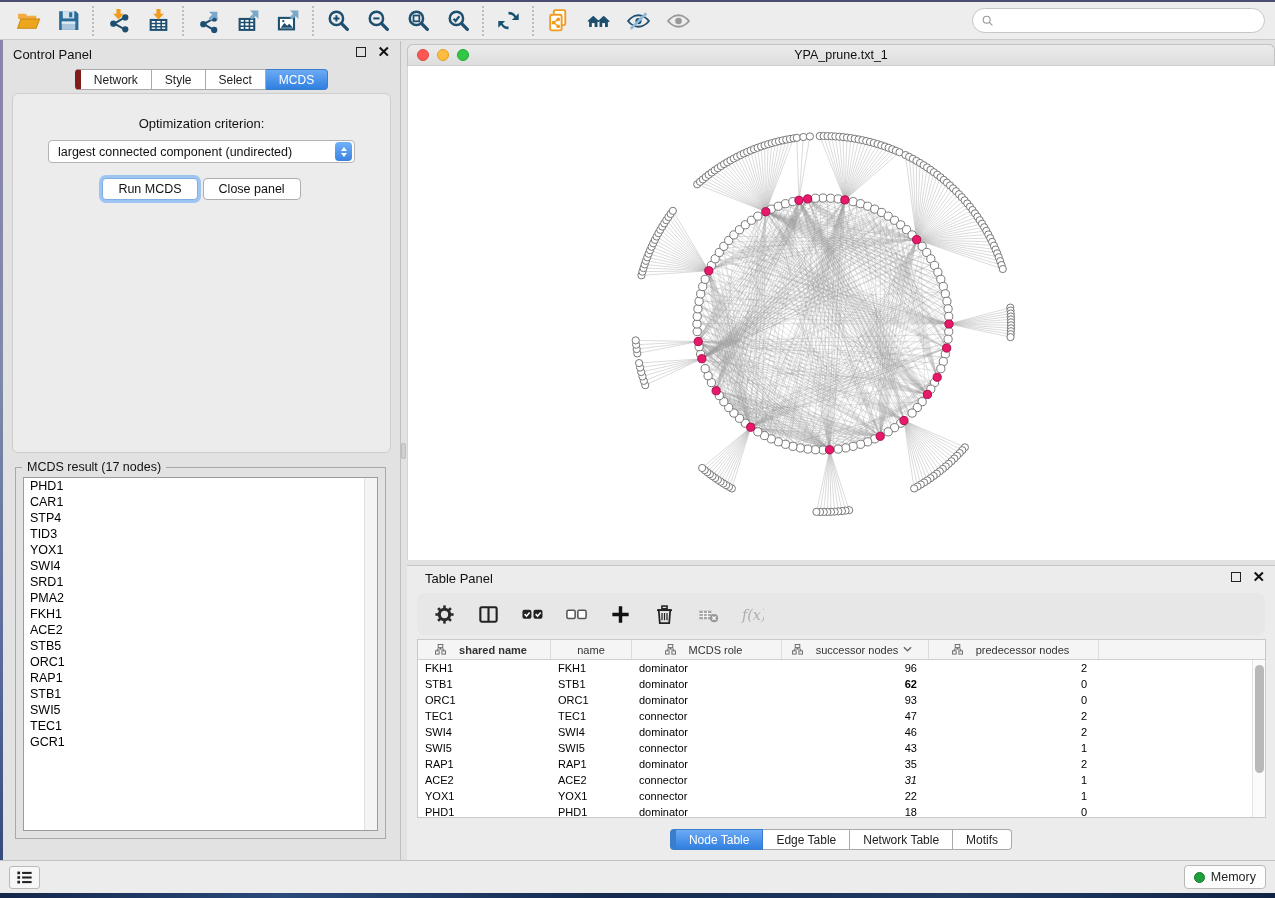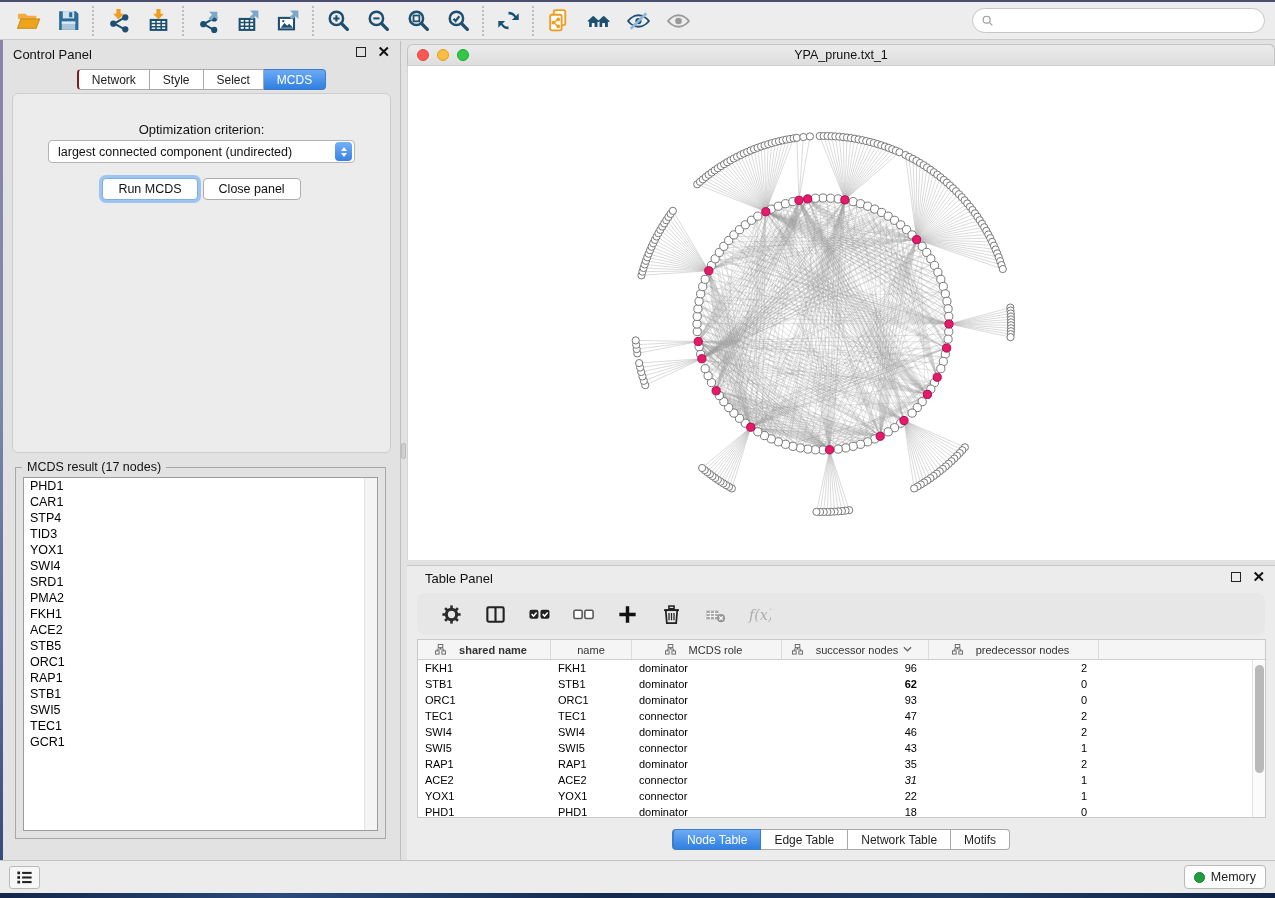--- a/index.html
+++ b/index.html
@@ -30,28 +30,28 @@
                    border-right:1px solid #bfbfbf; }
   .panel-header { position:relative; height:26px; display:flex; align-items:center; padding-left:10px;
                   font-size:13px; color:#111; }
   .panel-btns { position:absolute; right:10px; top:6px; display:flex; gap:11px; align-items:center; }
   .float-glyph { width:10px; height:10px; border:1.6px solid #222; }
   .close-glyph { font-size:15px; font-weight:bold; color:#111; line-height:10px; }
 
   .seg { display:inline-flex; }
   .seg .seg-btn { height:21px; padding:0 13px; background:#fff; border:1px solid #a9a9a9; border-left:none;
                   font-size:12px; color:#222; display:flex; align-items:center; cursor:default; }
-  .seg .seg-btn:first-child { border-left:2px solid #7f1d1d; border-radius:4px 0 0 4px; }
+  .seg .seg-btn:first-child { border-left:6px solid #7f1d1d; border-radius:4px 0 0 4px; }
   .seg .seg-btn:last-child { border-radius:0 4px 4px 0; }
   .seg .seg-btn.active { background:linear-gradient(#6caaf5,#2f7fe0); color:#fff; border-color:#3a7ecb; }
   .ctrl-tabs-row { display:flex; justify-content:center; margin-top:2px; position:relative; z-index:2; }
 
   .ctrl-inner { position:absolute; left:9px; right:9px; top:52px; height:360px; background:#ececec;
                 border:1px solid #cdcdcd; border-radius:6px; }
-  .opt-label { text-align:center; margin-top:28px; font-size:13px; color:#111; }
+  .opt-label { text-align:center; margin-top:22px; font-size:13px; color:#111; }
   .dropdown { position:absolute; left:35px; right:35px; top:46px; height:23px; background:#fff;
               border:1px solid #b3b3b3; border-radius:4px; display:flex; align-items:center; }
   .dropdown .dd-text { flex:1; padding-left:9px; font-size:12.5px; color:#111; white-space:nowrap; overflow:hidden; }
   .dd-stepper { width:17px; height:19px; margin-right:2px; border-radius:4px;
                 background:linear-gradient(#72b1fb,#3a81e0); display:flex; flex-direction:column;
                 align-items:center; justify-content:center; gap:2px; }
   .dd-stepper i { width:0; height:0; border-left:3.5px solid transparent; border-right:3.5px solid transparent; }
   .dd-stepper .up { border-bottom:4.5px solid #fff; }
   .dd-stepper .dn { border-top:4.5px solid #fff; }
   .btn-row { position:absolute; top:84px; left:0; right:0; display:flex; justify-content:center; gap:5px; }
@@ -84,21 +84,21 @@
   .split-handle { position:absolute; left:401px; top:443px; width:5px; height:16px; background:#cfcfcf;
                 border:1px solid #bdbdbd; border-radius:2px; }
 
   
   .table-panel { position:absolute; left:407px; top:565px; right:0; bottom:38px; background:#ececec;
                  border-top:1px solid #c6c6c6; }
   .tp-header { position:relative; height:24px; display:flex; align-items:center; padding-left:18px;
                font-size:13px; color:#111; }
   .tp-toolbar { position:absolute; left:10px; right:10px; top:27px; height:42px; background:#e7e7e7;
                 border-radius:8px; display:flex; align-items:center; gap:14px; padding-left:16px; }
-  .tp-tool { width:30px; height:30px; display:flex; align-items:center; justify-content:flex-end; }
+  .tp-tool { width:30px; height:30px; display:flex; align-items:center; justify-content:flex-start; }
   .tp-tool svg { width:23px; height:23px; }
 
   .tablewrap { position:absolute; left:10px; right:9px; top:73px; bottom:42px; background:#fff;
                border:1px solid #c9c9c9; overflow:hidden; }
   .thead { display:flex; height:20px; background:#f5f5f5; border-bottom:1px solid #cfcfcf; }
   .th { display:flex; align-items:center; justify-content:center; gap:5px; font-size:11px; color:#333;
         border-right:1px solid #dcdcdc; overflow:hidden; }
   .th .tree { flex:0 0 auto; margin-right:2px; position:relative; left:-6px;}
   .tr { display:flex; height:16px; align-items:center; }
   .td { font-size:11px; color:#000; overflow:hidden; white-space:nowrap; }

